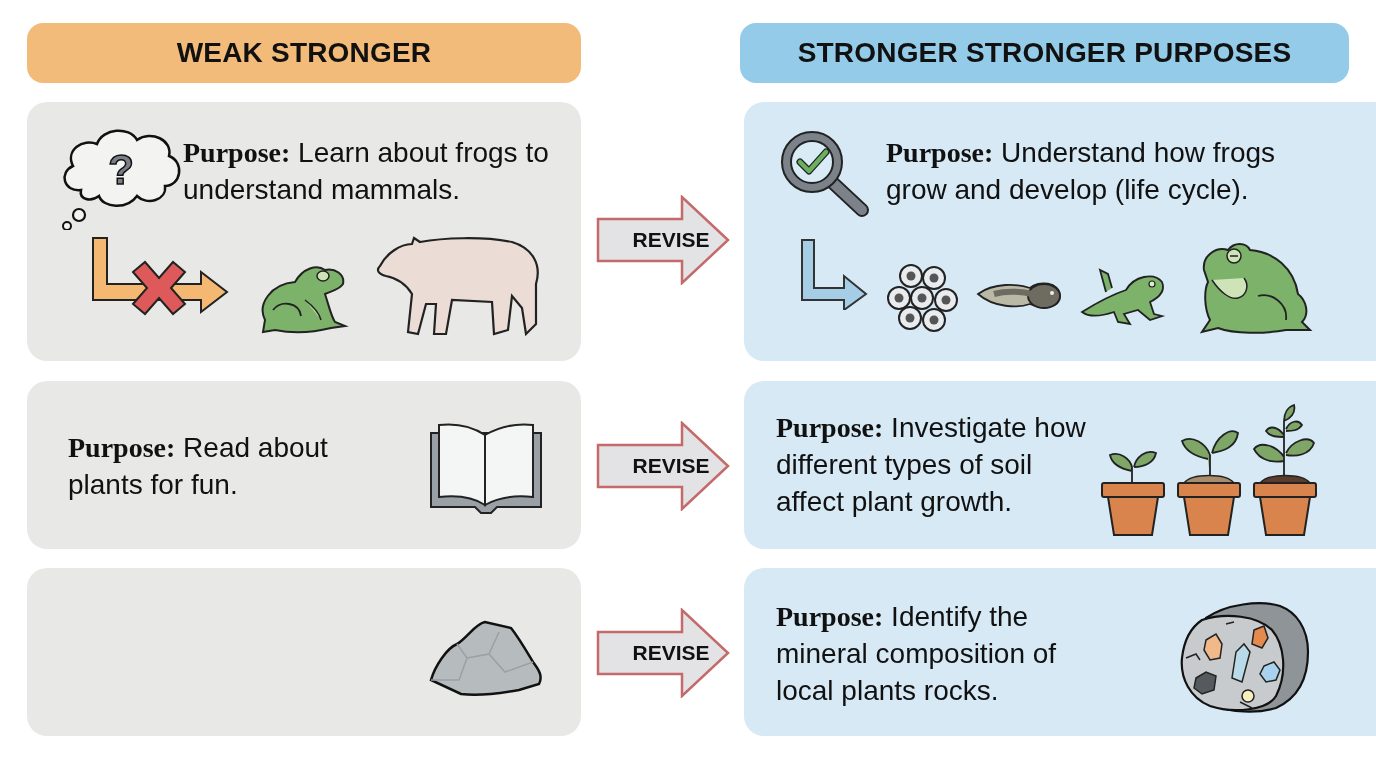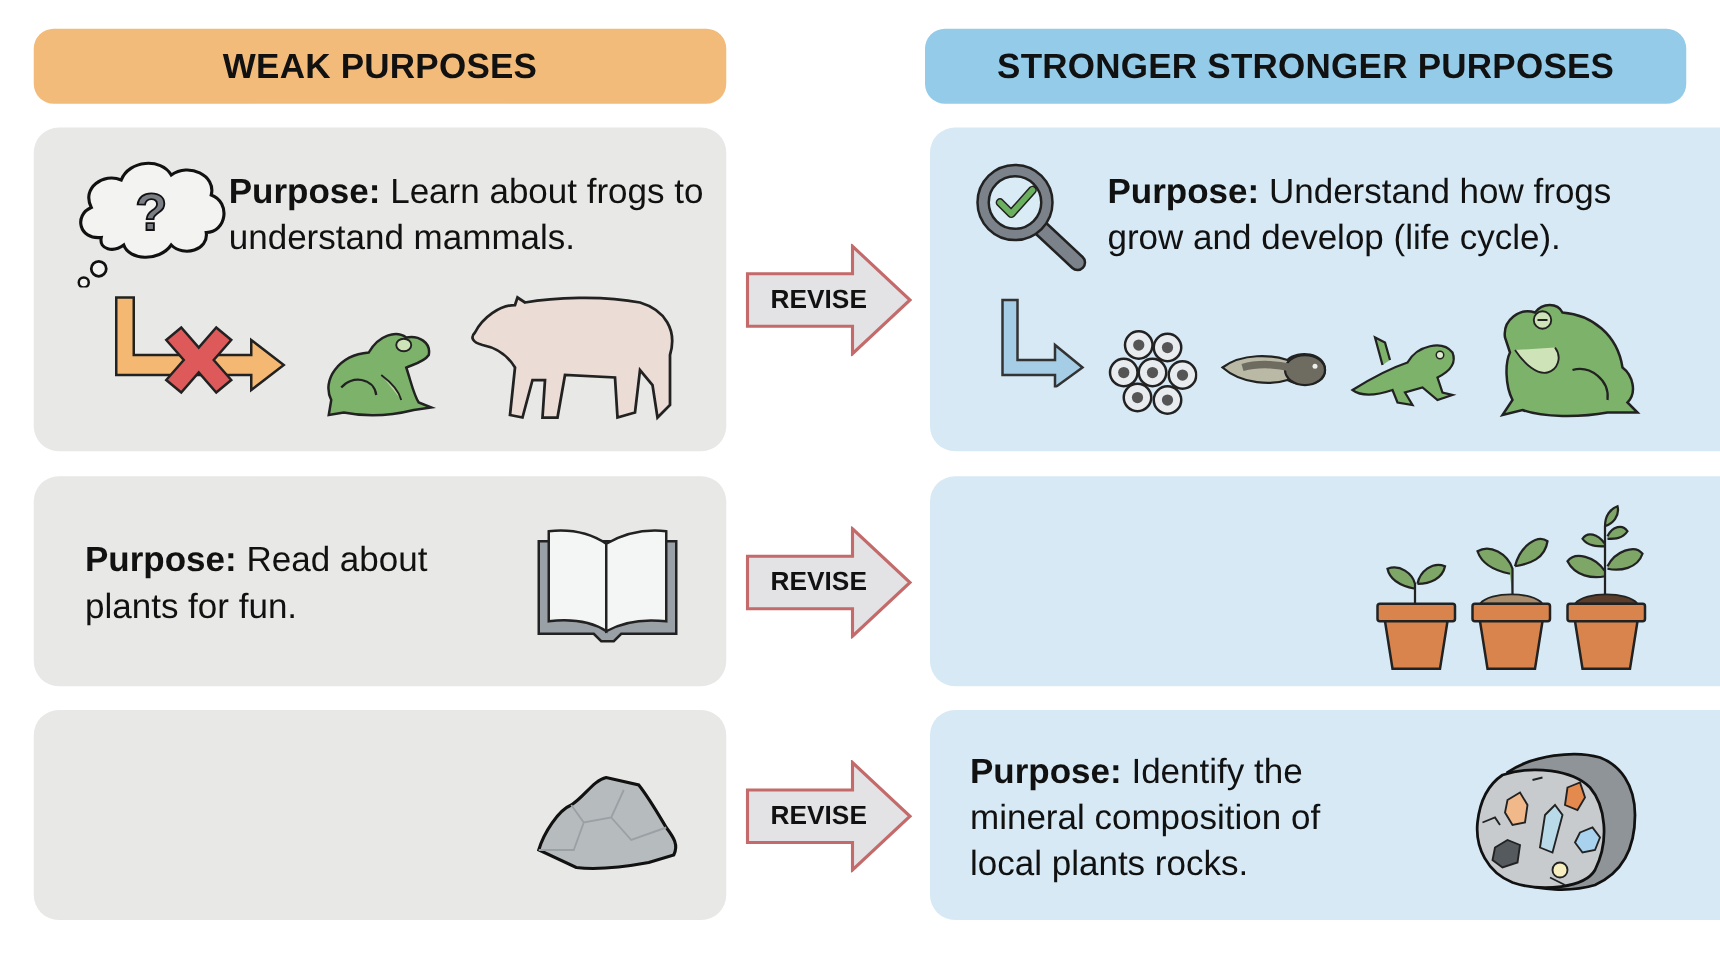--- a/index.html
+++ b/index.html
@@ -18,37 +18,37 @@
     position: absolute; border-radius: 20px;
   }
   .card.weak { background: #e8e8e6; left: 27px; width: 554px; }
   .card.strong { background: #d6e9f5; left: 744px; width: 661px; }
 
   .r1 { top: 102px; height: 259px; }
   .r2 { top: 381px; height: 168px; }
   .r3 { top: 568px; height: 168px; }
 
   .ptext { position: absolute; font-size: 28px; line-height: 37px; color: #111; }
-  .ptext b { font-weight: 700; }
+  .ptext b { font-weight: 700; font-family: Liberation Serif, serif; }
 
   .revise {
     position: absolute; left: 596px; width: 134px; height: 90px;
   }
   .revise svg { position: absolute; left: 0; top: 0; }
   .revise .lbl {
-    position: absolute; left: 4px; top: 0; width: 110px; height: 90px;
+    position: absolute; left: 20px; top: 0; width: 110px; height: 90px;
     display: flex; align-items: center; justify-content: center;
     font-weight: 700; font-size: 21px; color: #111;
   }
   .icon { position: absolute; }
 </style>
 </head>
 <body>
 
-<div class="header weak">WEAK PURPOSES</div>
+<div class="header weak">WEAK STRONGER</div>
 <div class="header strong">STRONGER STRONGER PURPOSES</div>
 
 <div class="card weak r1">
   <svg class="icon" style="left:24px;top:18px" width="140" height="110" viewBox="0 0 140 110">
     <path d="M30 70 C12 72 8 52 22 46 C14 30 32 18 46 24 C52 8 78 6 86 20 C100 10 122 20 118 36 C134 42 130 66 114 66 C116 80 96 86 86 76 C76 90 52 88 48 76 C40 82 28 80 30 70 Z" fill="#f3f3f2" stroke="#111" stroke-width="2.5"></path>
     <circle cx="28" cy="95" r="6" fill="#f3f3f2" stroke="#111" stroke-width="2.2"></circle>
     <circle cx="16" cy="106" r="4" fill="#f3f3f2" stroke="#111" stroke-width="2"></circle>
     <text x="70" y="64" text-anchor="middle" font-family="Liberation Sans, sans-serif" font-weight="700" font-size="42" fill="#7b7f85" stroke="#111" stroke-width="1.5">?</text>
   </svg>
   <div class="ptext" style="left:156px;top:32px;width:390px">
@@ -143,20 +143,23 @@
 </div>
 
 <div class="revise" style="top:421px">
   <svg width="134" height="90" viewBox="0 0 134 90">
     <path d="M2 24 H86 V2 L132 45 L86 88 V66 H2 Z" fill="#e3e3e6" stroke="#c46a6a" stroke-width="2.5"></path>
   </svg>
   <div class="lbl">REVISE</div>
 </div>
 
 <div class="card strong r2">
+  <div class="ptext" style="left:32px;top:28px;width:330px">
+    <b>Purpose:</b><span> Investigate how different types of soil affect plant growth.</span>
+  </div>
   <svg class="icon" style="left:356px;top:56px" width="66" height="100" viewBox="0 0 66 100">
     <path d="M32 46 V30 C30 22 20 14 10 18 C12 28 22 32 32 34 M34 30 C36 20 46 12 56 16 C54 26 44 30 34 30" fill="#7ea667" stroke="#222" stroke-width="1.8"></path>
     <rect x="2" y="46" width="62" height="14" rx="2" fill="#d9844d" stroke="#222" stroke-width="2"></rect>
     <path d="M8 60 H58 L52 98 H14 Z" fill="#d9844d" stroke="#222" stroke-width="2"></path>
   </svg>
   <svg class="icon" style="left:432px;top:38px" width="66" height="118" viewBox="0 0 66 118">
     <path d="M34 60 V36 C30 24 16 16 6 22 C10 34 22 38 32 40 M36 34 C40 18 54 8 62 14 C60 28 48 32 36 34" fill="#7ea667" stroke="#222" stroke-width="1.8"></path>
     <path d="M8 64 C16 54 50 54 58 64 Z" fill="#a88c6b" stroke="#222" stroke-width="1.5"></path>
     <rect x="2" y="64" width="62" height="14" rx="2" fill="#d9844d" stroke="#222" stroke-width="2"></rect>
     <path d="M8 78 H58 L52 116 H14 Z" fill="#d9844d" stroke="#222" stroke-width="2"></path>

